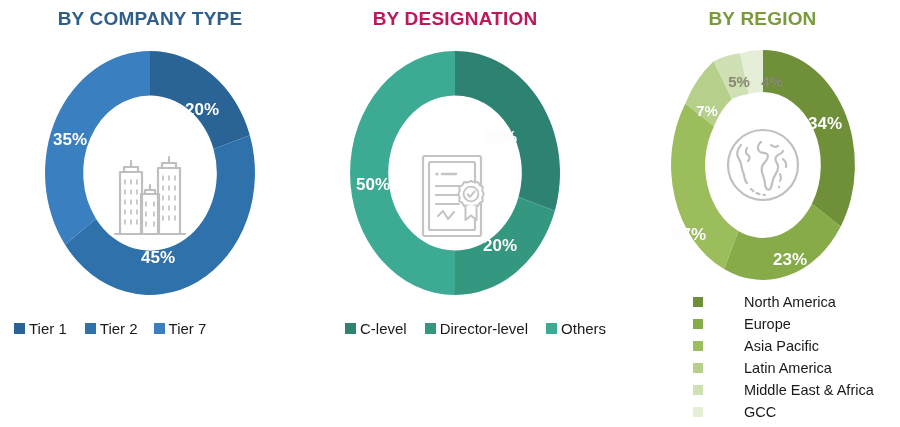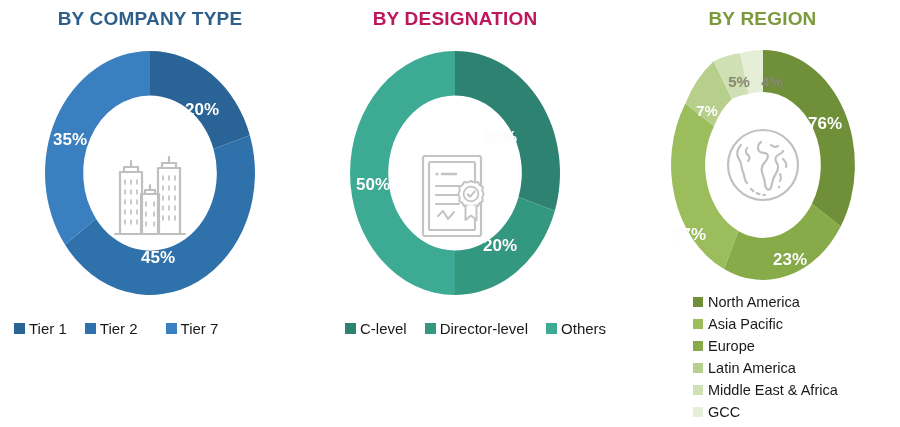--- a/index.html
+++ b/index.html
@@ -91,20 +91,21 @@
     font-size: 15px;
     color: #1a1a1a;
   }
   .legend-stack {
     position: absolute;
     display: flex;
     flex-direction: column;
   }
   .legend-stack .legend-item {
     margin-bottom: 6px;
+    gap: 36px;
   }
   .legend-stack .swatch {
     width: 10px;
     height: 10px;
     margin-right: 5px;
   }
   .legend-stack .legend-text {
     font-size: 14.5px;
   }
 </style>
@@ -168,21 +169,21 @@
       <div class="slice-label" style="left:162px; top:62px;">20%</div>
       <div class="slice-label" style="left:118px; top:210px;">45%</div>
       <div class="slice-label" style="left:30px; top:92px;">35%</div>
     </div>
 
     <div class="legend-inline" style="left:14px; top:320px;">
       <div class="legend-item" style="margin-right:18px;">
         <span class="swatch" style="background:#2a6496"></span>
         <span class="legend-text">Tier 1</span>
       </div>
-      <div class="legend-item" style="margin-right:28px;">
+      <div class="legend-item" style="margin-right:16px;">
         <span class="swatch" style="background:#2f72ab"></span>
         <span class="legend-text">Tier 2</span>
       </div>
       <div class="legend-item">
         <span class="swatch" style="background:#3a7fbf"></span>
         <span class="legend-text">Tier 7</span>
       </div>
     </div>
   </div>
 
@@ -284,42 +285,42 @@
           <path d="M50 22 C52 24 55 24 57 23"></path>
           <path d="M62 36 C64 38 66 41 65 44"></path>
 
           <path d="M59 51 C60 53 60 56 59 58" stroke-width="2"></path>
           <circle cx="58" cy="64" r="1.2" fill="#c0c0c0" stroke="none"></circle>
 
           <path d="M30 66 C34 70 39 72 44 72" stroke-dasharray="3 4"></path>
         </svg>
       </div>
 
-      <div class="slice-label" style="left:172px; top:76px;">76%</div>
+      <div class="slice-label" style="left:172px; top:76px;">34%</div>
       <div class="slice-label" style="left:137px; top:212px;">23%</div>
       <div class="slice-label" style="left:36px; top:148px;margin-top:39px;">27%</div>
       <div class="slice-label sm" style="left:54px; top:62px;">7%</div>
       <div class="slice-label sm" style="left:86px; top:33px; color:#8a8a70;">5%</div>
       <div class="slice-label sm" style="left:119px; top:33px; color:#8a8a70;">4%</div>
     </div>
 
     <div class="legend-stack" style="left:68px; top:294px;">
       <div class="legend-item">
         <span class="swatch" style="background:#6f9039"></span>
         <span class="legend-text">North America</span>
       </div>
       <div class="legend-item">
+        <span class="swatch" style="background:#86ab48"></span>
+        <span class="legend-text">Europe</span>
+      </div>
+      <div class="legend-item">
         <span class="swatch" style="background:#9cbd5c"></span>
         <span class="legend-text">Asia Pacific</span>
       </div>
       <div class="legend-item">
-        <span class="swatch" style="background:#86ab48"></span>
-        <span class="legend-text">Europe</span>
-      </div>
-      <div class="legend-item">
         <span class="swatch" style="background:#b6cf8b"></span>
         <span class="legend-text">Latin America</span>
       </div>
       <div class="legend-item">
         <span class="swatch" style="background:#cfe0b4"></span>
         <span class="legend-text">Middle East &amp; Africa</span>
       </div>
       <div class="legend-item">
         <span class="swatch" style="background:#e5eed7"></span>
         <span class="legend-text">GCC</span>

